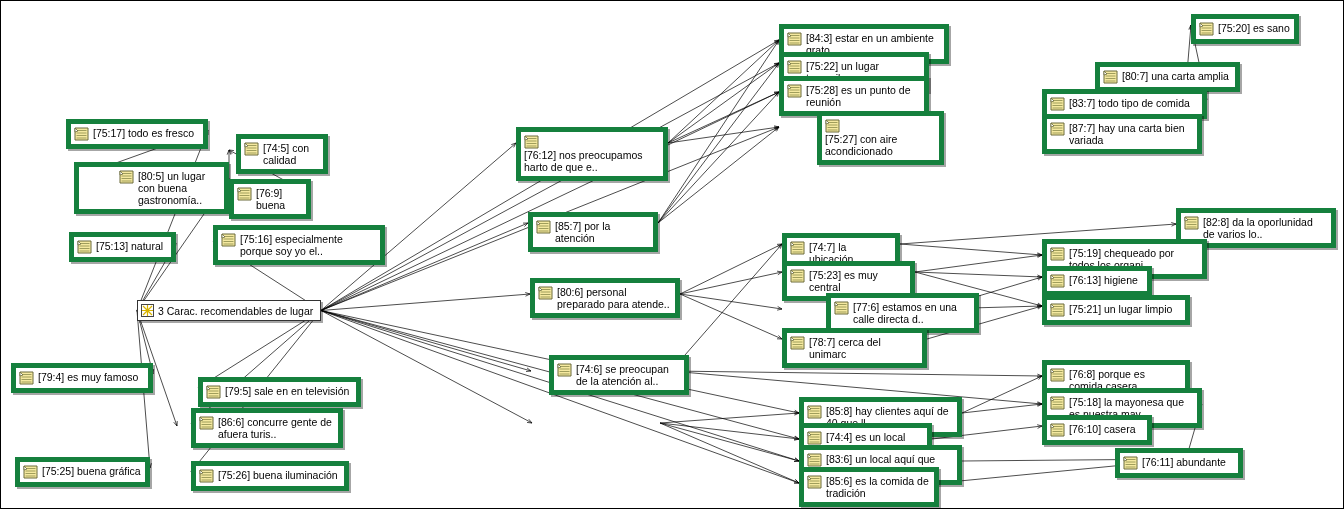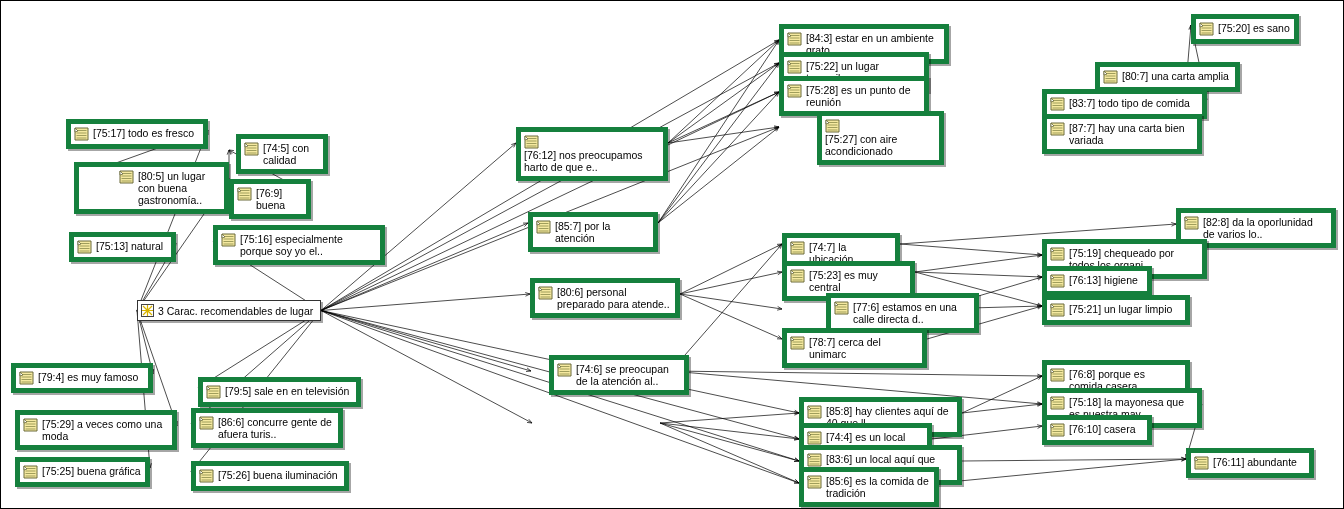--- a/index.html
+++ b/index.html
@@ -547,33 +547,20 @@
           <path d="M1 1 H14 V13 H1 Z" fill="#f5e9a0" stroke="#6b6b3a" stroke-width="1"></path>
           <path d="M2.5 3.5 H12.5" stroke="#8a8a4a" stroke-width="0.8"></path>
           <path d="M2.5 6 H12.5" stroke="#8a8a4a" stroke-width="0.8"></path>
           <path d="M2.5 8.5 H12.5" stroke="#8a8a4a" stroke-width="0.8"></path>
           <path d="M2.5 11 H12.5" stroke="#8a8a4a" stroke-width="0.8"></path>
           <path d="M1 1 L4 4 L1 5 Z" fill="#ffffff" stroke="#6b6b3a" stroke-width="0.8"></path>
         </svg>
       </span>
       <span class="lbl">[79:4] es muy famoso</span>
     </div>
-    <div class="node" style="left: 14px; top: 409px; width: 162px; min-height: 30px;">
-      <span class="ic">
-        <svg width="15" height="14" viewBox="0 0 15 14">
-          <path d="M1 1 H14 V13 H1 Z" fill="#f5e9a0" stroke="#6b6b3a" stroke-width="1"></path>
-          <path d="M2.5 3.5 H12.5" stroke="#8a8a4a" stroke-width="0.8"></path>
-          <path d="M2.5 6 H12.5" stroke="#8a8a4a" stroke-width="0.8"></path>
-          <path d="M2.5 8.5 H12.5" stroke="#8a8a4a" stroke-width="0.8"></path>
-          <path d="M2.5 11 H12.5" stroke="#8a8a4a" stroke-width="0.8"></path>
-          <path d="M1 1 L4 4 L1 5 Z" fill="#ffffff" stroke="#6b6b3a" stroke-width="0.8"></path>
-        </svg>
-      </span>
-      <span class="lbl">[75:29] a veces como una moda</span>
-    </div>
     <div class="node" style="left: 14px; top: 456px; width: 135px; min-height: 19px;">
       <span class="ic">
         <svg width="15" height="14" viewBox="0 0 15 14">
           <path d="M1 1 H14 V13 H1 Z" fill="#f5e9a0" stroke="#6b6b3a" stroke-width="1"></path>
           <path d="M2.5 3.5 H12.5" stroke="#8a8a4a" stroke-width="0.8"></path>
           <path d="M2.5 6 H12.5" stroke="#8a8a4a" stroke-width="0.8"></path>
           <path d="M2.5 8.5 H12.5" stroke="#8a8a4a" stroke-width="0.8"></path>
           <path d="M2.5 11 H12.5" stroke="#8a8a4a" stroke-width="0.8"></path>
           <path d="M1 1 L4 4 L1 5 Z" fill="#ffffff" stroke="#6b6b3a" stroke-width="0.8"></path>
         </svg>
@@ -703,21 +690,21 @@
           <path d="M1 1 H14 V13 H1 Z" fill="#f5e9a0" stroke="#6b6b3a" stroke-width="1"></path>
           <path d="M2.5 3.5 H12.5" stroke="#8a8a4a" stroke-width="0.8"></path>
           <path d="M2.5 6 H12.5" stroke="#8a8a4a" stroke-width="0.8"></path>
           <path d="M2.5 8.5 H12.5" stroke="#8a8a4a" stroke-width="0.8"></path>
           <path d="M2.5 11 H12.5" stroke="#8a8a4a" stroke-width="0.8"></path>
           <path d="M1 1 L4 4 L1 5 Z" fill="#ffffff" stroke="#6b6b3a" stroke-width="0.8"></path>
         </svg>
       </span>
       <span class="lbl">[76:10] casera</span>
     </div>
-    <div class="node" style="left: 1185px; top: 447px; width: 128px; min-height: 19px;">
+    <div class="node" style="left: 1114px; top: 447px; width: 128px; min-height: 19px;">
       <span class="ic">
         <svg width="15" height="14" viewBox="0 0 15 14">
           <path d="M1 1 H14 V13 H1 Z" fill="#f5e9a0" stroke="#6b6b3a" stroke-width="1"></path>
           <path d="M2.5 3.5 H12.5" stroke="#8a8a4a" stroke-width="0.8"></path>
           <path d="M2.5 6 H12.5" stroke="#8a8a4a" stroke-width="0.8"></path>
           <path d="M2.5 8.5 H12.5" stroke="#8a8a4a" stroke-width="0.8"></path>
           <path d="M2.5 11 H12.5" stroke="#8a8a4a" stroke-width="0.8"></path>
           <path d="M1 1 L4 4 L1 5 Z" fill="#ffffff" stroke="#6b6b3a" stroke-width="0.8"></path>
         </svg>
       </span>

